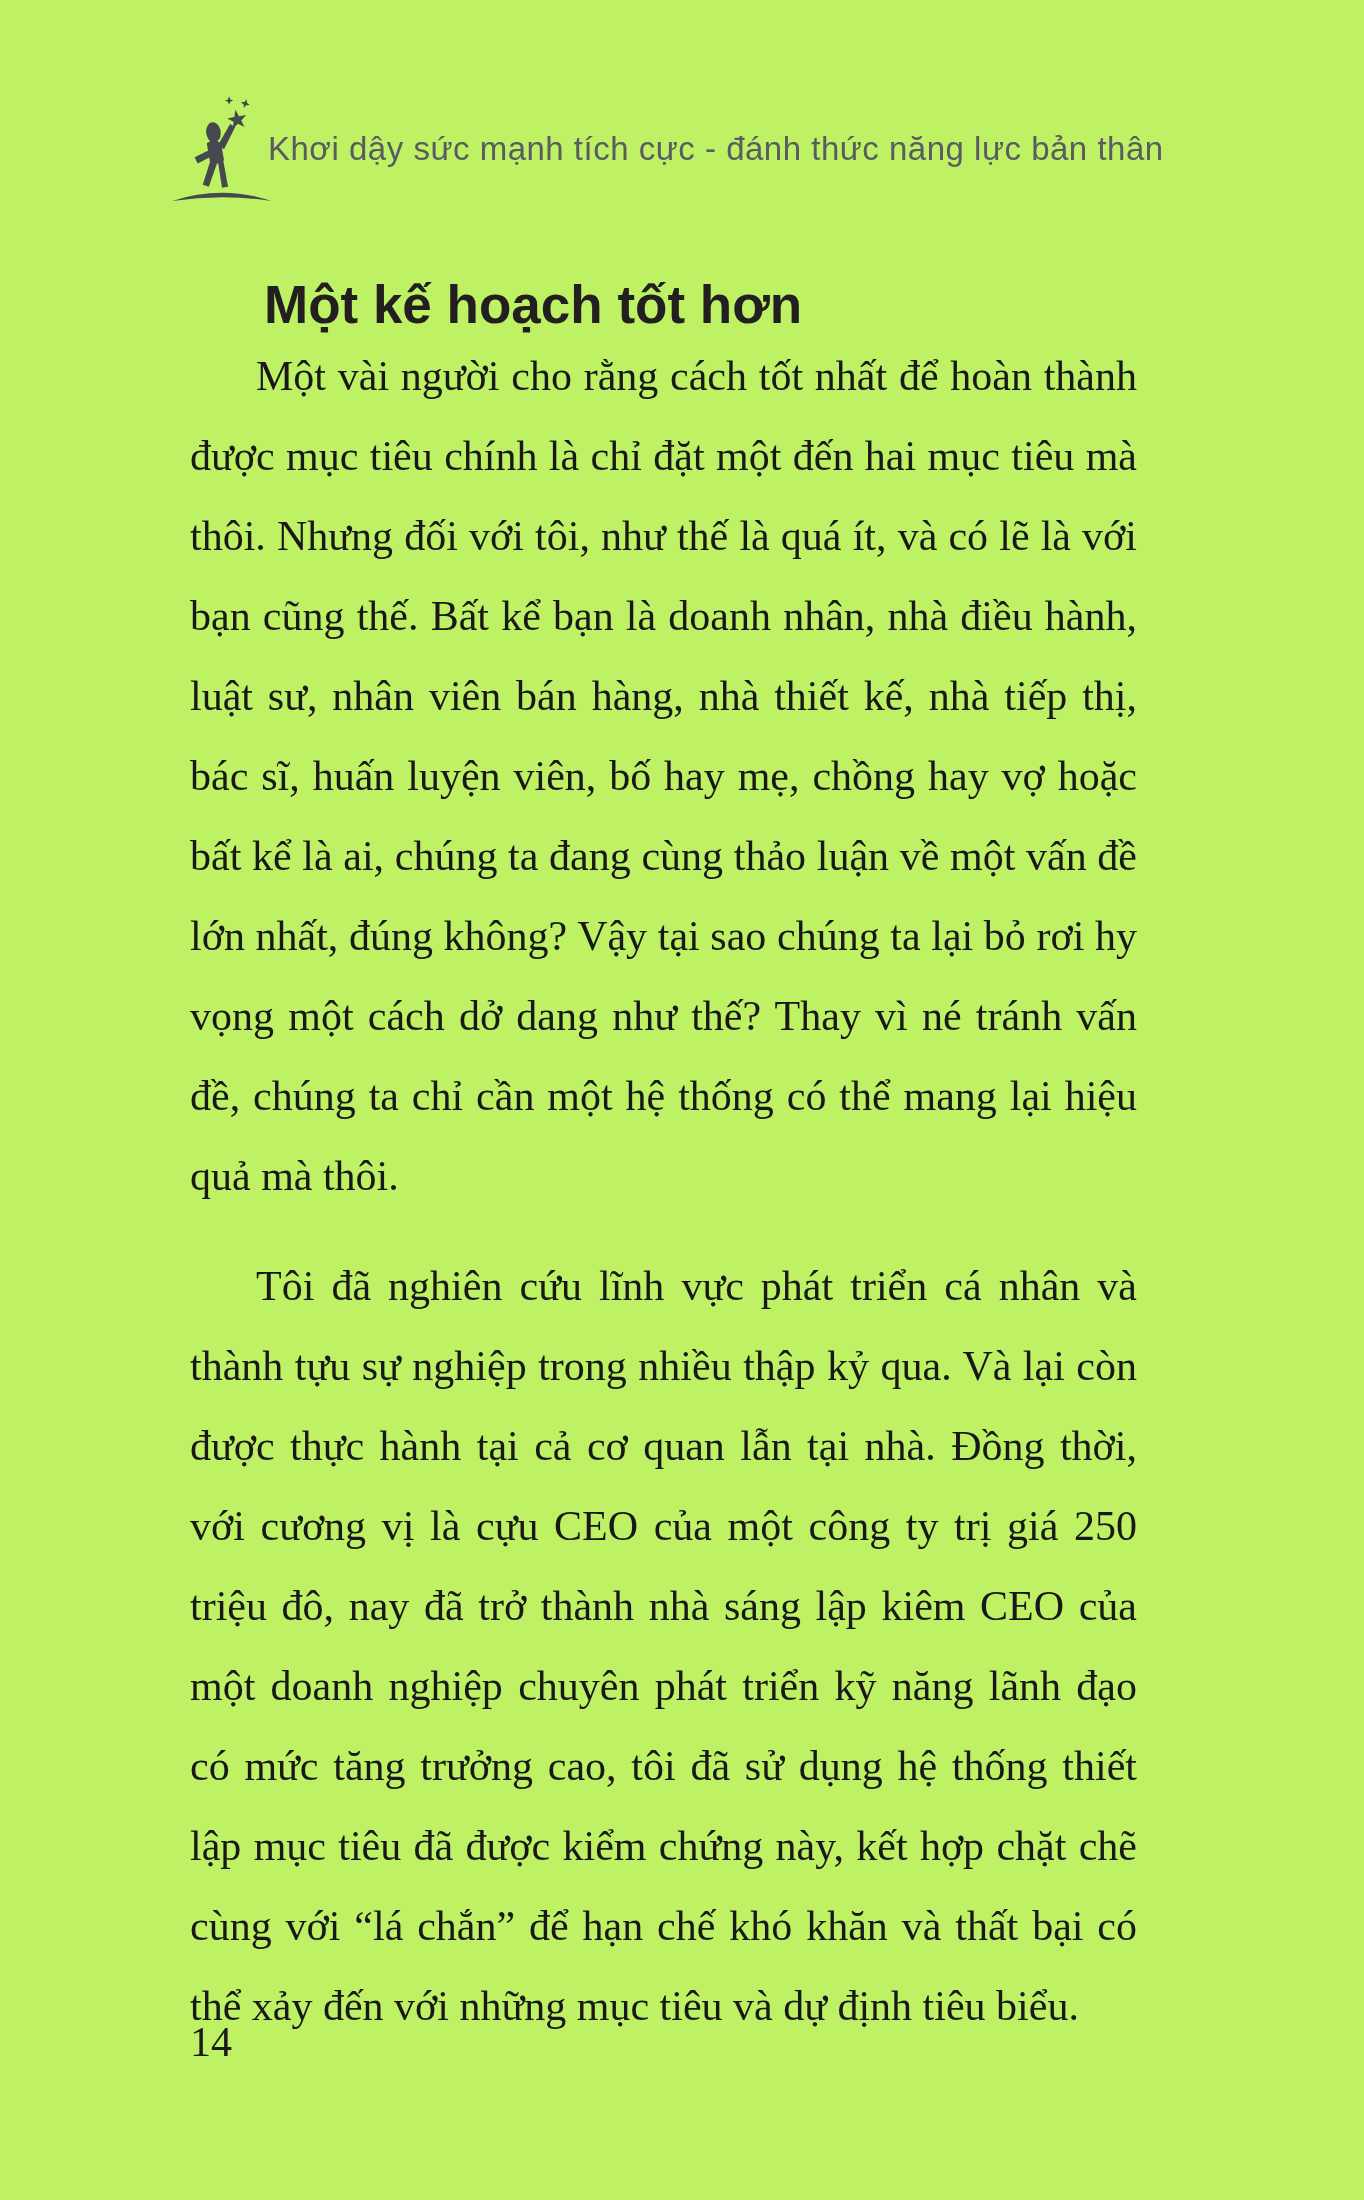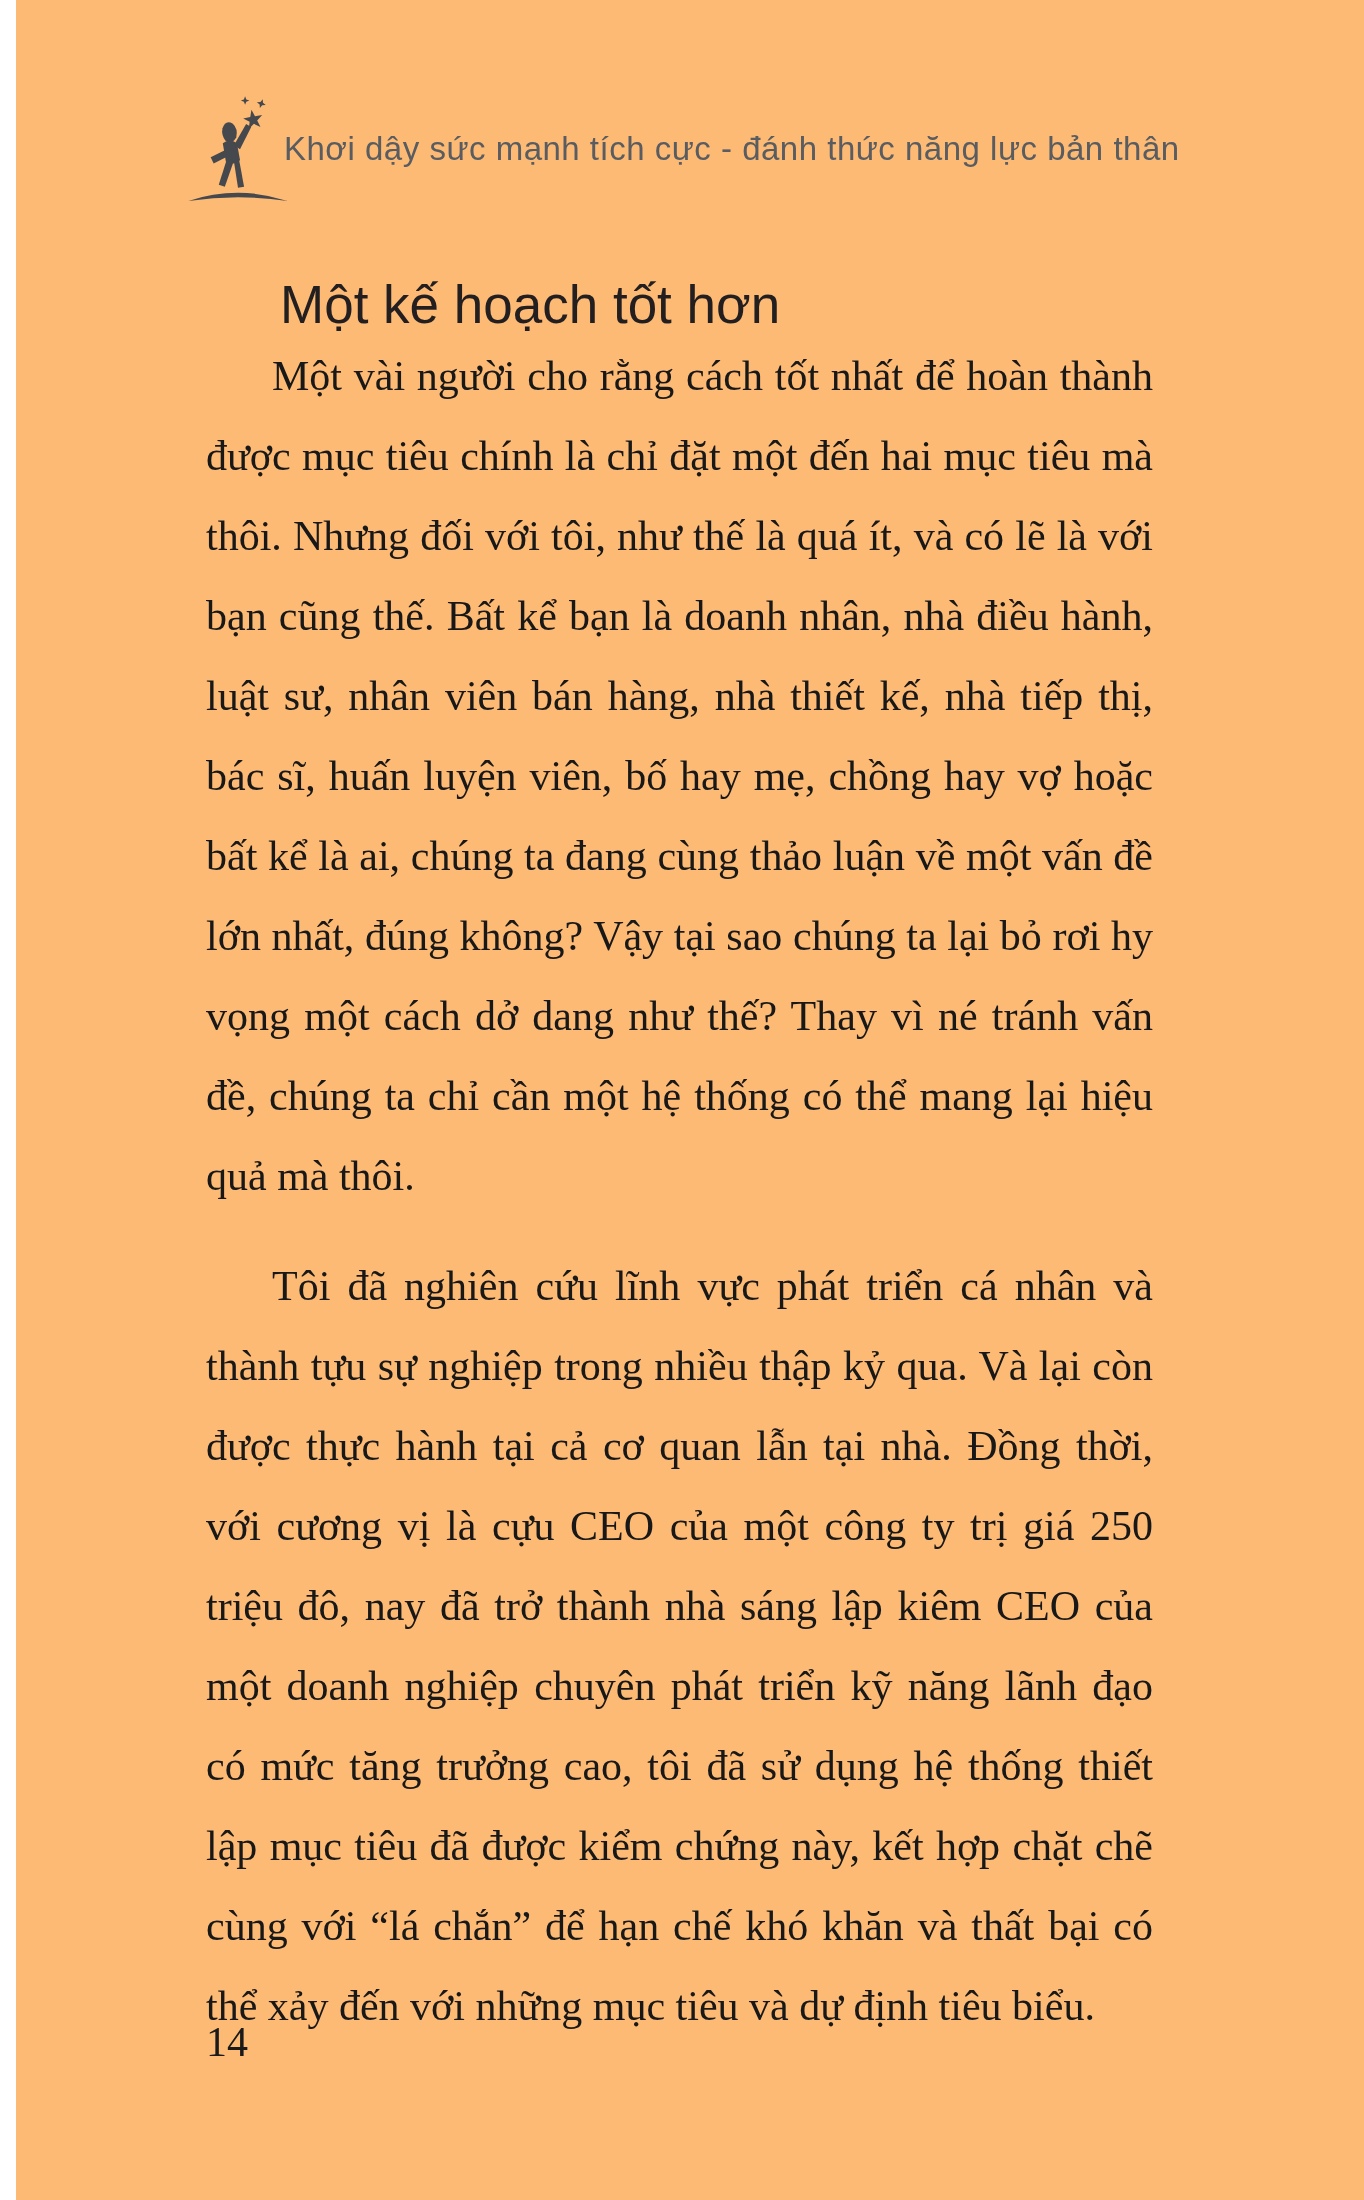--- a/index.html
+++ b/index.html
@@ -10,22 +10,21 @@
   body {
     width: 1364px;
     height: 2200px;
     position: relative;
     font-family: "Liberation Serif", serif;
     overflow: hidden;
   }
   .page {
     position: absolute;
     inset: 0;
-    background: #fdba74;
-    margin-left: 16px;
+    background: #bef264;
   }
 
   
   .header {
     position: absolute;
     left: 0;
     top: 0;
     width: 100%;
     height: 230px;
   }
@@ -46,21 +45,21 @@
     color: #595c60;
     white-space: nowrap;
   }
 
   
   .heading {
     position: absolute;
     left: 264px;
     top: 238px;
     font-family: "Liberation Sans", sans-serif;
-    font-weight: normal;
+    font-weight: bold;
     font-size: 53px;
     color: #231f20;
     white-space: nowrap;
   }
 
   
   .content {
     position: absolute;
     left: 190px;
     top: 336px;

